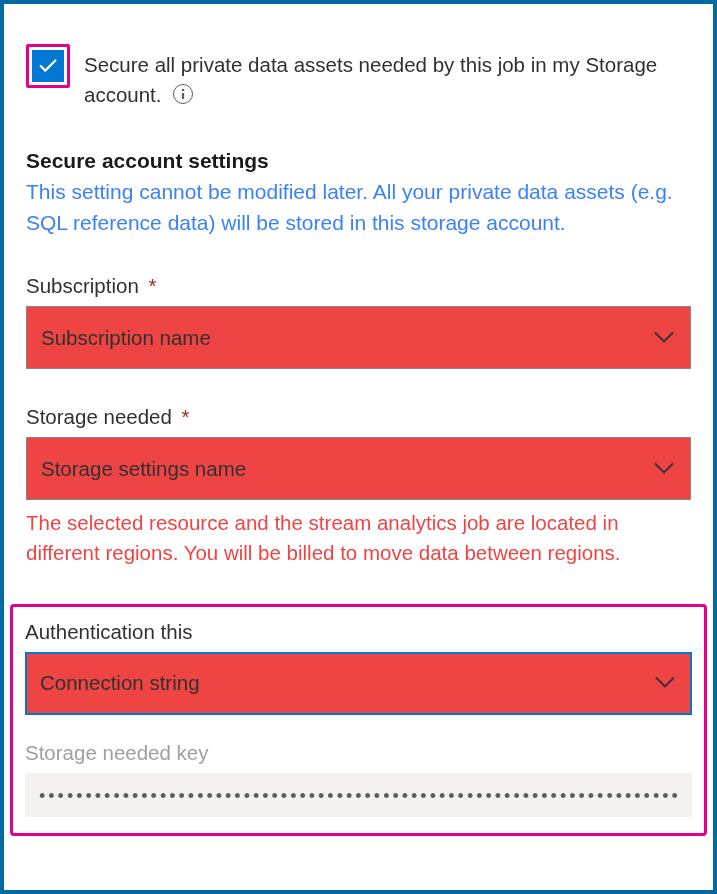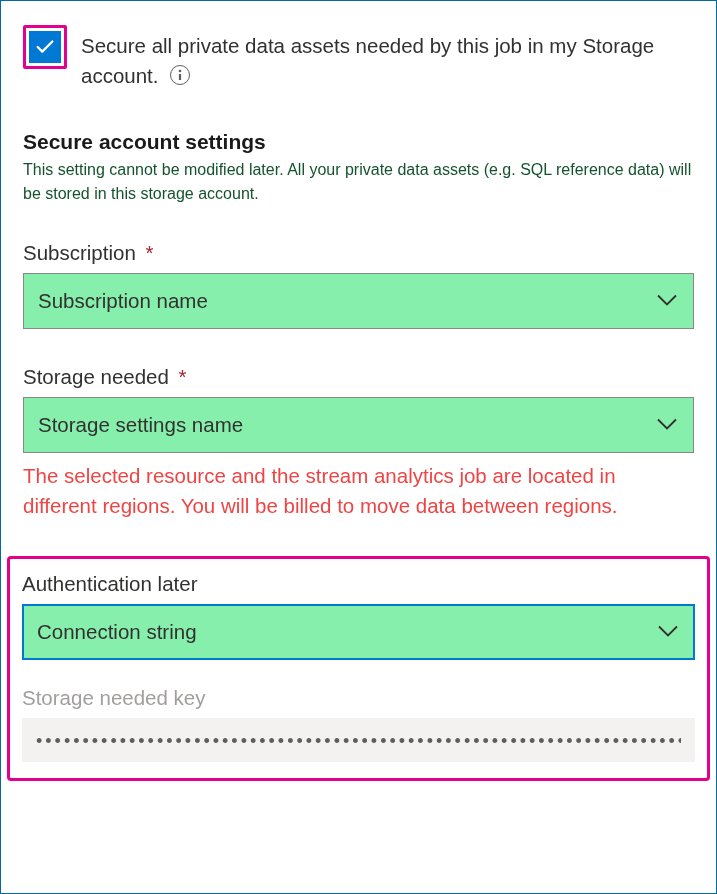--- a/index.html
+++ b/index.html
@@ -10,22 +10,22 @@
     body {
       font-family: "Segoe UI", -apple-system, BlinkMacSystemFont, sans-serif;
       font-size: 20px;
       color: #323130;
       background: #ffffff;
       width: 717px;
       height: 894px;
       padding: 0;
     }
     .container {
-      border: 1px solid #0369a1;
-      padding: 24px 22px 24px 22px;
+      border: 4px solid #0369a1;
+      padding: 40px 22px 24px 22px;
       height: 894px;
     }
     .checkbox-row {
       display: flex;
       align-items: flex-start;
       gap: 14px;
       margin-bottom: 40px;
     }
     .checkbox-highlight {
       border: 3px solid #e3008c;
@@ -70,49 +70,49 @@
       position: relative;
       top: -2px;
     }
     .section-title {
       font-size: 21px;
       font-weight: 700;
       color: #1b1a19;
       margin-bottom: 4px;
     }
     .section-desc {
-      font-size: 16px;
+      font-size: 21px;
       line-height: 1.45;
-      color: #14532d;
+      color: #3b82f6;
       margin-bottom: 36px;
     }
     .field-label {
       font-size: 20.5px;
       color: #323130;
       margin-bottom: 8px;
       display: block;
     }
     .required {
       color: #a4262c;
       margin-left: 4px;
     }
     .select-wrap {
       position: relative;
       margin-bottom: 8px;
     }
     .select {
       width: 100%;
       border: 1px solid #8a8886;
-      background: #86efac;
+      background: #ef4444;
       padding: 10px 44px 10px 14px;
       font-size: 20.5px;
       color: #323130;
       font-family: inherit;
       cursor: pointer;
-      height: 56px;
+      height: 63px;
       display: flex;
       align-items: center;
     }
     .select.focused {
       border: 2px solid #0078d4;
       padding: 9px 43px 9px 13px;
     }
     .chevron {
       position: absolute;
       right: 16px;
@@ -228,21 +228,21 @@
       <span class="chevron">
         <svg viewBox="0 0 22 14">
             <path d="M2 2 L11 11 L20 2" stroke="#323130" stroke-width="1.8" fill="none"></path>
           </svg>
       </span>
     </div>
     <div class="helper-text">The selected resource and the stream analytics job are located in different regions. You will be billed to move data between regions.</div>
   </div>
 
   <div class="highlight-box">
-    <label class="auth-label">Authentication later</label>
+    <label class="auth-label">Authentication this</label>
     <div class="select-wrap">
       <div class="select focused">Connection string</div>
       <span class="chevron">
         <svg viewBox="0 0 22 14">
             <path d="M2 2 L11 11 L20 2" stroke="#323130" stroke-width="1.8" fill="none"></path>
           </svg>
       </span>
     </div>
 
     <label class="disabled-label">Storage needed key</label>

